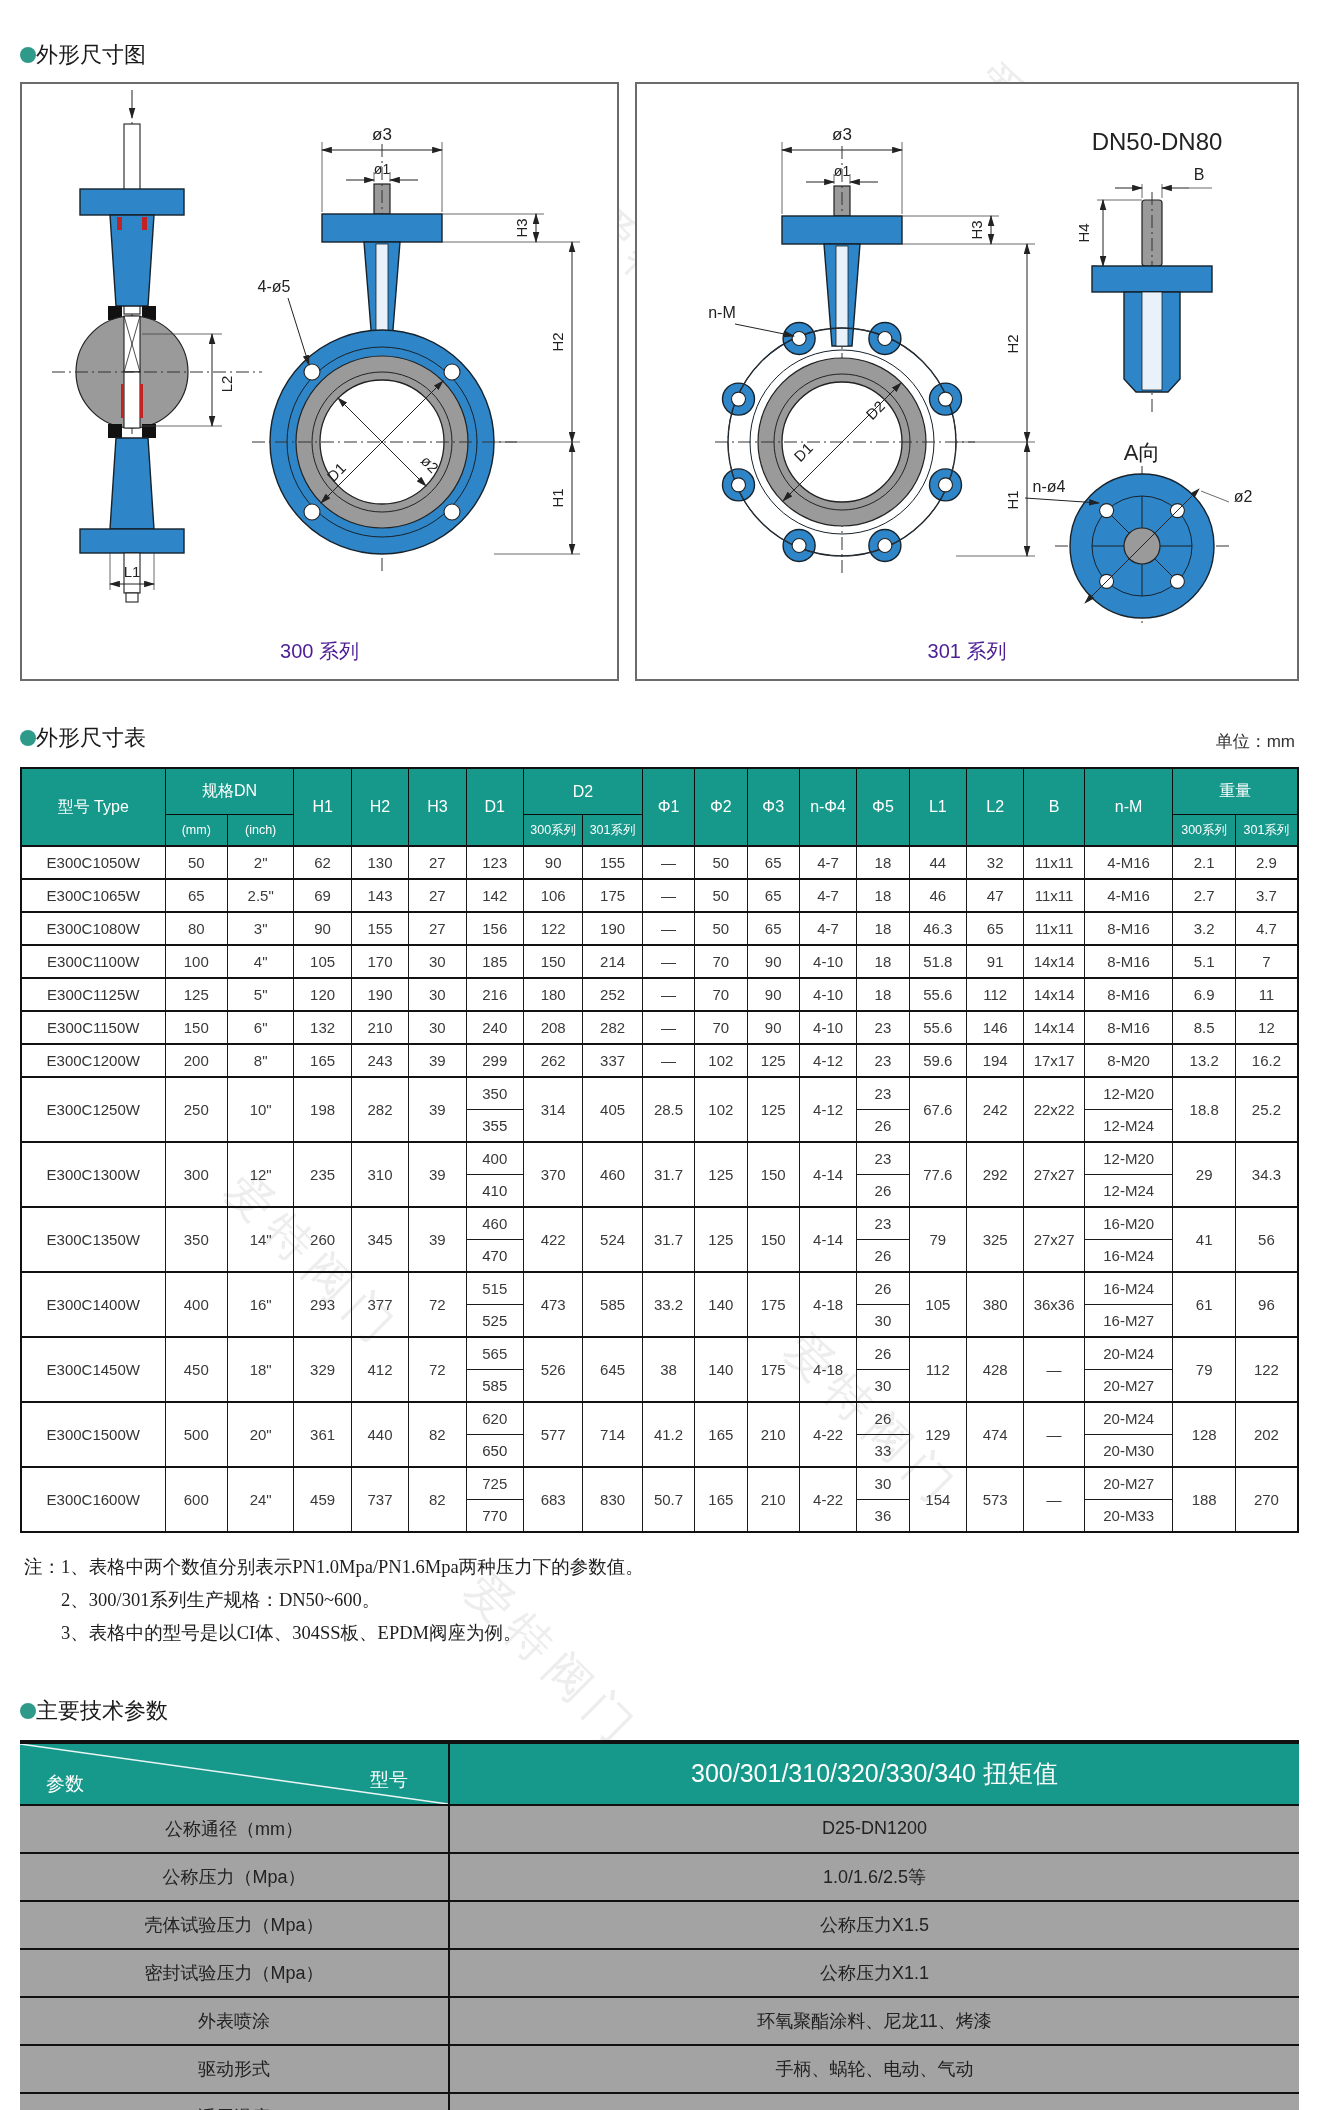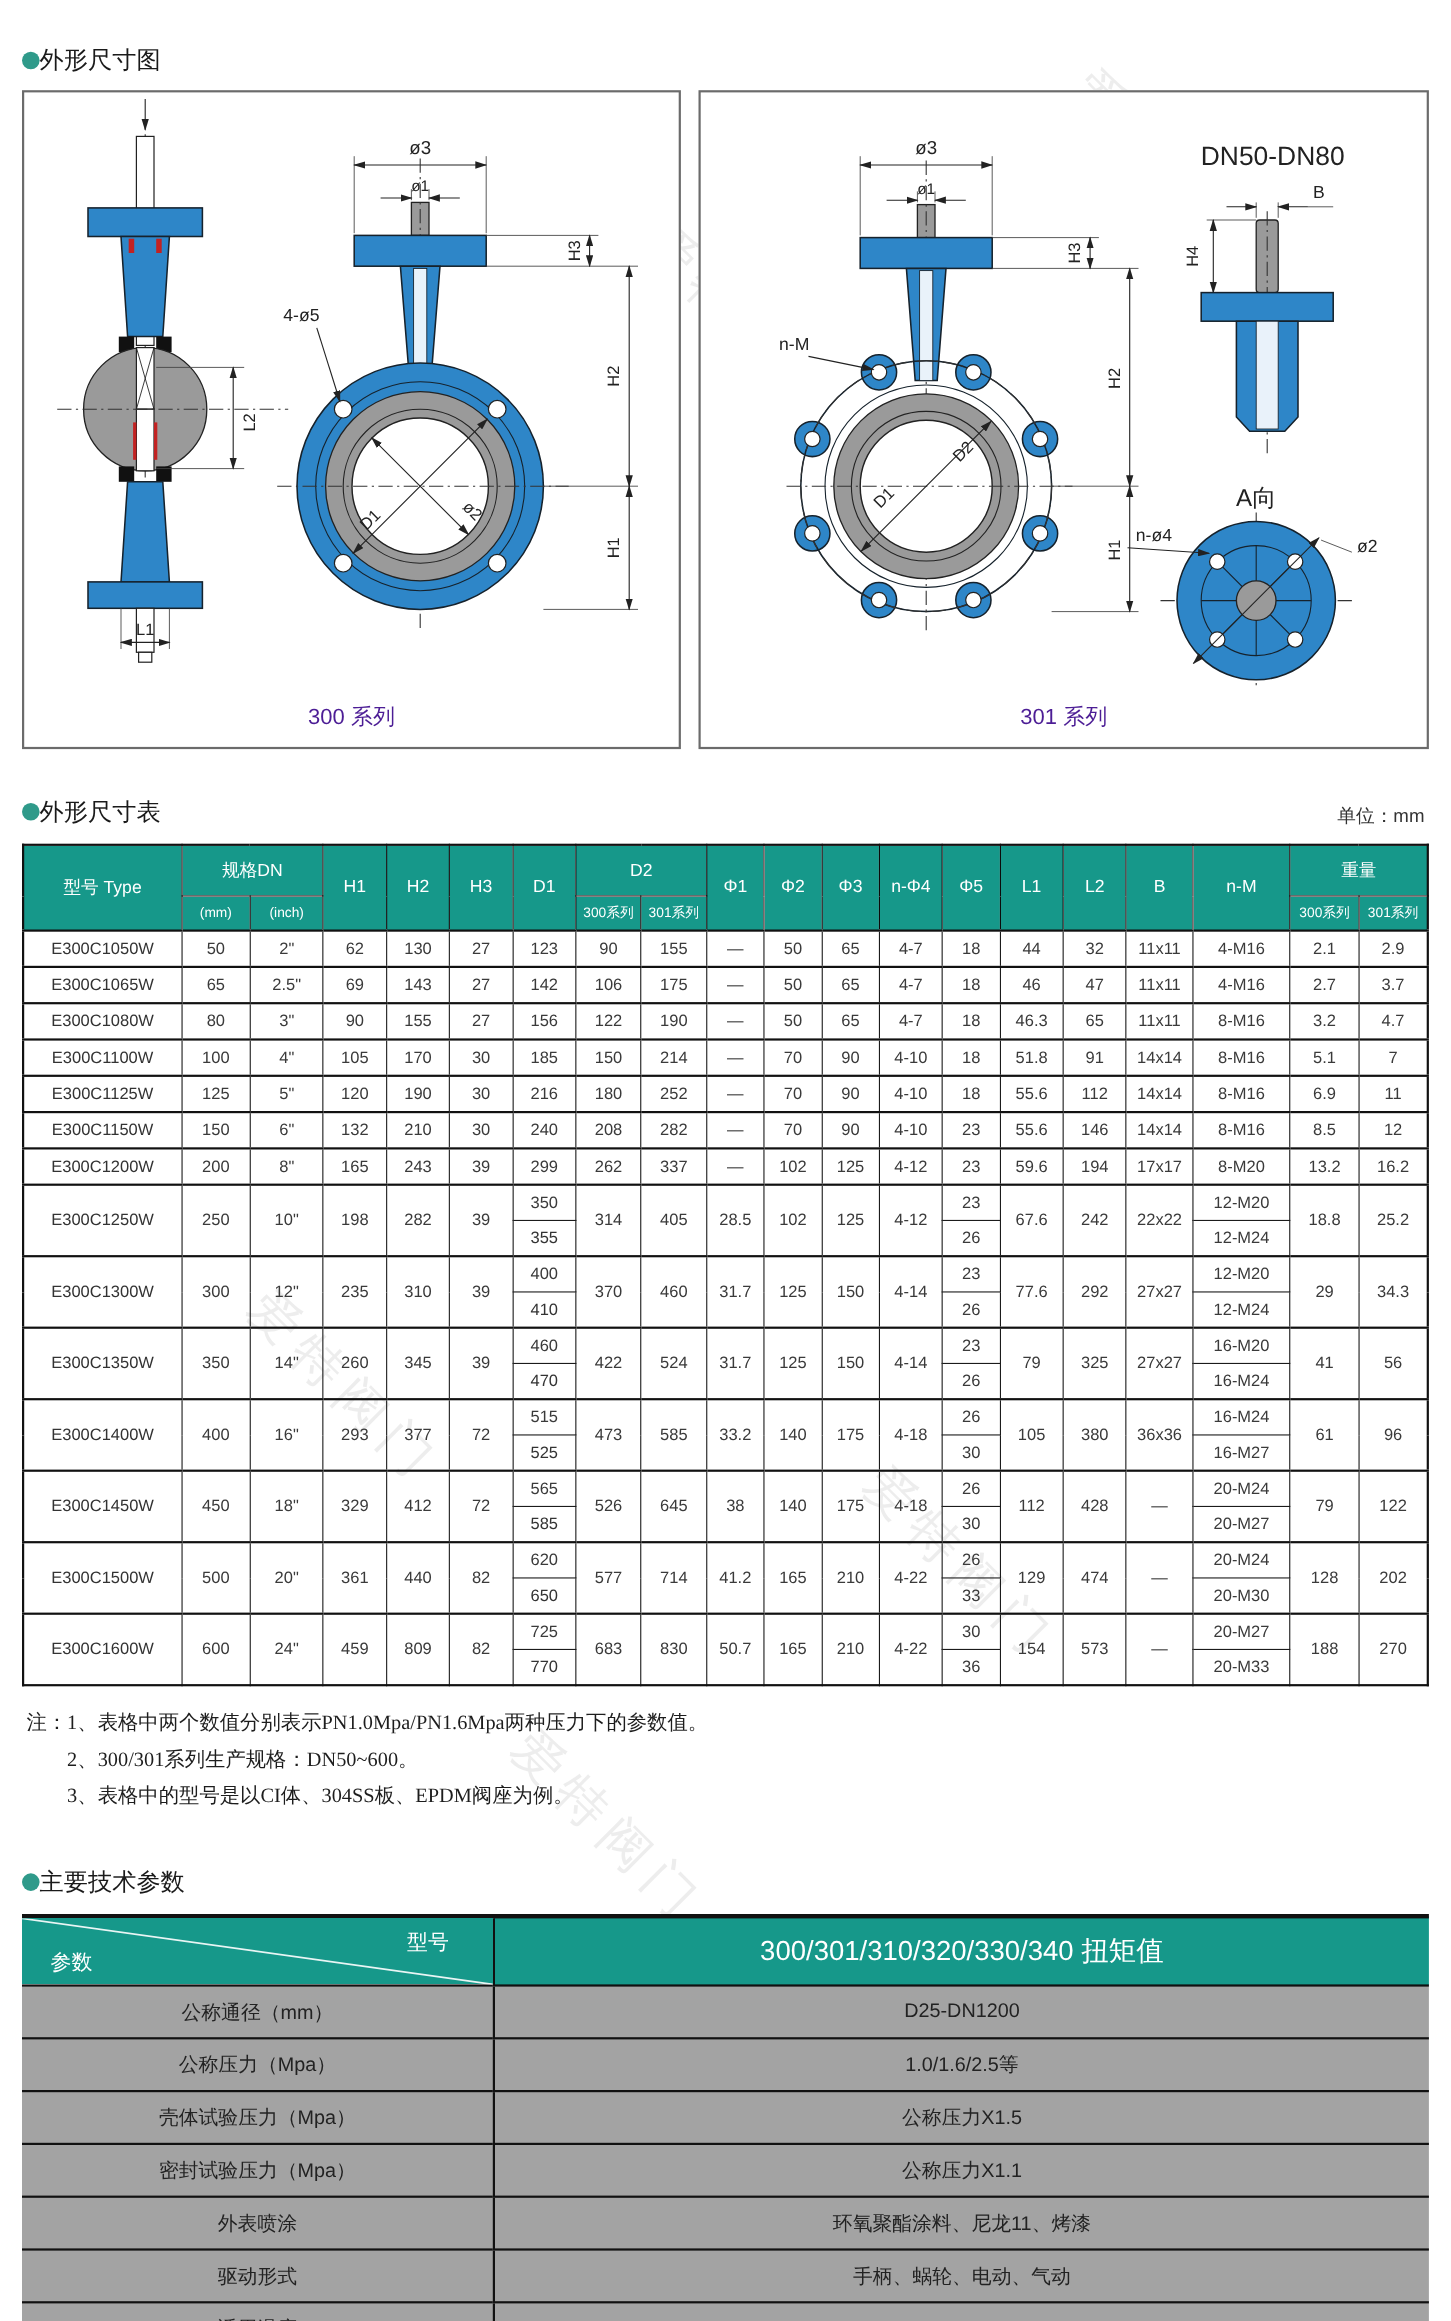--- a/index.html
+++ b/index.html
@@ -30,21 +30,21 @@
   .notes .ind{padding-left:37px;}
 
   table.tech{border-collapse:collapse;table-layout:fixed;width:1279px;margin-top:14px;border-top:4px solid #111;border-bottom:3px solid #111;}
   .tech td{border-top:2px solid #111;font-size:18px;text-align:center;height:44px;color:#222;background:#a3a3a3;}
   .tech td.lbl{width:428px;border-right:2px solid #111;}
   .tech tr.head td{height:58px;background:#16988a;color:#fff;border-top:none;}
   .tech tr.head td.val{font-size:25px;}
   .diagcell{position:relative;padding:0;}
   .diagcell svg{position:absolute;left:0;top:0;width:100%;height:100%;}
   .diagcell .p1{position:absolute;left:26px;bottom:7px;font-size:19px;}
-  .diagcell .p2{position:absolute;right:40px;top:9px;font-size:19px;}
+  .diagcell .p2{position:absolute;right:40px;top:23px;font-size:19px;}
 
   .wm{position:absolute;font-size:46px;color:rgba(110,110,110,0.12);transform:rotate(45deg);letter-spacing:10px;pointer-events:none;white-space:nowrap;}
   svg text{font-family:"Liberation Sans",sans-serif;fill:#222;}
   .dimline{stroke:#222;stroke-width:1;fill:none;}
   .ext{stroke:#444;stroke-width:0.8;fill:none;}
   .cl{stroke:#333;stroke-width:1;fill:none;stroke-dasharray:13 4 2 4;}
   .body-blue{fill:#2e86c8;stroke:#16222c;stroke-width:1.4;}
   .steel{fill:#9a9a9a;stroke:#222;stroke-width:1.2;}
   .whitepart{fill:#fff;stroke:#222;stroke-width:1.1;}
 </style>
@@ -644,21 +644,21 @@
           <tr>
             <td>650</td>
             <td>33</td>
             <td>20-M30</td>
           </tr>
           <tr class="gs">
             <td rowspan="2">E300C1600W</td>
             <td rowspan="2">600</td>
             <td rowspan="2">24"</td>
             <td rowspan="2">459</td>
-            <td rowspan="2">809</td>
+            <td rowspan="2">737</td>
             <td rowspan="2">82</td>
             <td>725</td>
             <td rowspan="2">683</td>
             <td rowspan="2">830</td>
             <td rowspan="2">50.7</td>
             <td rowspan="2">165</td>
             <td rowspan="2">210</td>
             <td rowspan="2">4-22</td>
             <td>30</td>
             <td rowspan="2">154</td>

